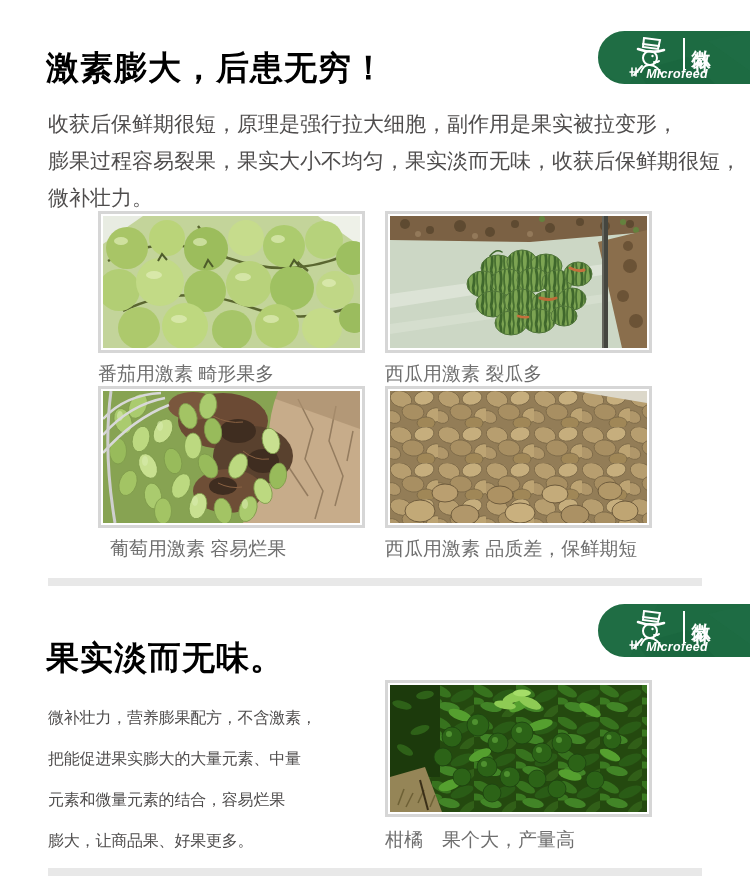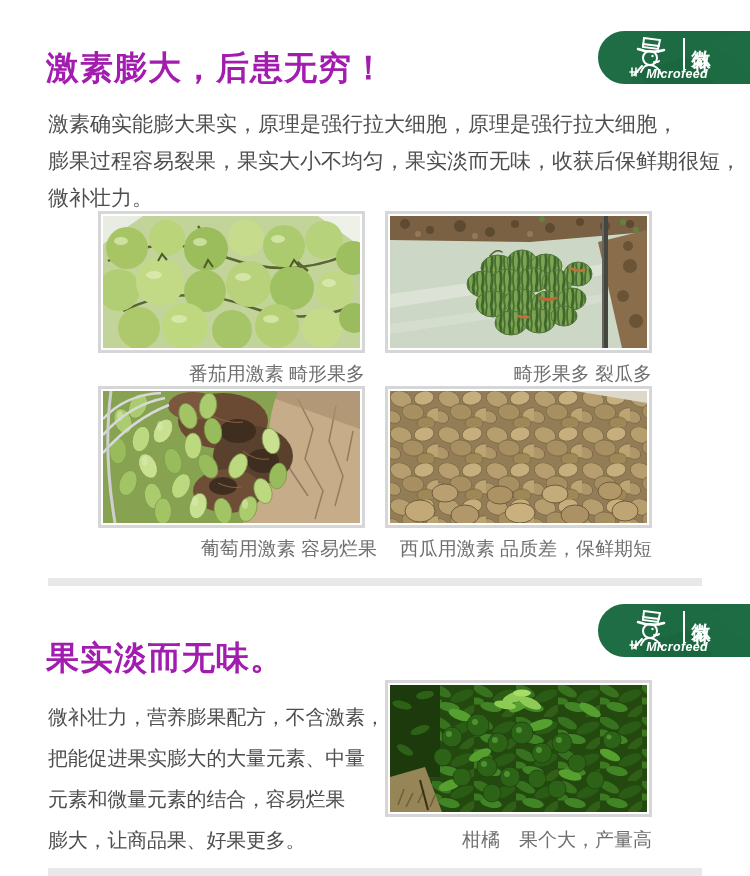--- a/index.html
+++ b/index.html
@@ -10,30 +10,30 @@
          border-radius:28px 0 0 28px;overflow:hidden;}
   .badge .tex{position:absolute;left:0;top:0;}
   .badge .art{position:absolute;left:28px;top:4px;}
   .badge .vline{position:absolute;left:85px;top:7px;width:2px;height:32px;background:#fff;}
   .badge .cn{position:absolute;left:92px;top:4px;height:44px;color:#fff;font-weight:bold;
              font-size:19px;line-height:22px;writing-mode:vertical-rl;text-orientation:upright;
              letter-spacing:2px;}
   .badge .en{position:absolute;left:24px;bottom:3px;width:110px;text-align:center;color:#fff;
              font-style:italic;font-weight:bold;font-size:12.5px;letter-spacing:.3px;}
   
-  .h-title{position:absolute;left:46px;color:#a21caf;font-weight:bold;
+  .h-title{position:absolute;left:46px;color:#000000;font-weight:bold;
            font-size:33px;letter-spacing:1px;white-space:nowrap;}
   .para{position:absolute;left:48px;color:#4f4d4d;}
   .para div{white-space:nowrap;}
   .para1{top:105px;font-size:21px;line-height:37px;}
-  .para2{top:697px;font-size:20px;line-height:41px;letter-spacing:-0.2px;}
+  .para2{top:697px;font-size:16px;line-height:41px;letter-spacing:-0.2px;}
   
   .pframe{position:absolute;width:257px;border:3px solid #d6d6d6;background:#fff;padding:2px;}
   .pframe svg{display:block;}
-  .caption{position:absolute;width:267px;text-align:right;color:#6f6f6f;font-size:19px;
+  .caption{position:absolute;width:267px;text-align:left;color:#6f6f6f;font-size:19px;
            white-space:nowrap;}
   .divider{position:absolute;left:48px;width:654px;height:8px;background:#e8e8e8;}
 </style>
 </head>
 <body>
 
 <div class="page">
 
   <div class="badge" style="top:31px">
     <svg class="tex" width="152" height="56">
@@ -55,21 +55,21 @@
       <circle cx="26.5" cy="21" r="1.2" fill="#fff"></circle>
     </svg>
     <div class="vline"></div>
     <div class="cn">微补</div>
     <div class="en">Microfeed</div>
   </div>
 
   <div class="h-title" style="top:46px">激素膨大，后患无穷！</div>
 
   <div class="para para1">
-    <div>激素确实能膨大果实，原理是强行拉大细胞，原理是强行拉大细胞，</div>
+    <div>收获后保鲜期很短，原理是强行拉大细胞，副作用是果实被拉变形，</div>
     <div>膨果过程容易裂果，果实大小不均匀，果实淡而无味，收获后保鲜期很短，</div>
     <div>微补壮力。</div>
   </div>
 
   <div class="pframe" style="left:98px;top:211px">
     <svg viewBox="0 0 257 132" width="257" height="132">
       <rect width="257" height="132" fill="#c3d49a"></rect>
       <polygon points="0,0 40,0 0,28" fill="#e8ece2"></polygon>
       <polygon points="215,0 257,0 257,30" fill="#eef1e8"></polygon>
       <g stroke="#5a6630" stroke-width="2.5" fill="none">
@@ -179,21 +179,21 @@
         <ellipse cx="174" cy="100" rx="13" ry="10"></ellipse>
       </g>
       <g fill="none" stroke-linecap="round">
         <path d="M180,52 q8,4 14,2" stroke="#c4703d" stroke-width="3"></path>
         <path d="M150,82 q10,3 16,0" stroke="#bd6a38" stroke-width="3"></path>
         <path d="M128,100 q6,2 10,1" stroke="#c4703d" stroke-width="2.5"></path>
         <path d="M100,40 q6,-8 12,-4" stroke="#3f672c" stroke-width="1.5"></path>
       </g>
     </svg>
   </div>
-  <div class="caption" style="left:385px;top:361px">畸形果多 裂瓜多</div>
+  <div class="caption" style="left:385px;top:361px">西瓜用激素 裂瓜多</div>
 
   <div class="pframe" style="left:98px;top:386px">
     <svg viewBox="0 0 257 132" width="257" height="132">
       <rect width="257" height="132" fill="#c7ac8a"></rect>
       <g stroke="#947c5f" stroke-width="1.5" fill="none">
         <path d="M195,8 L210,38 L202,68 L220,100 L212,128"></path>
         <path d="M233,15 L226,50 L240,85 L232,115"></path>
         <path d="M185,75 L205,105"></path>
           <path d="M250,40 L244,70"></path>
       </g>

